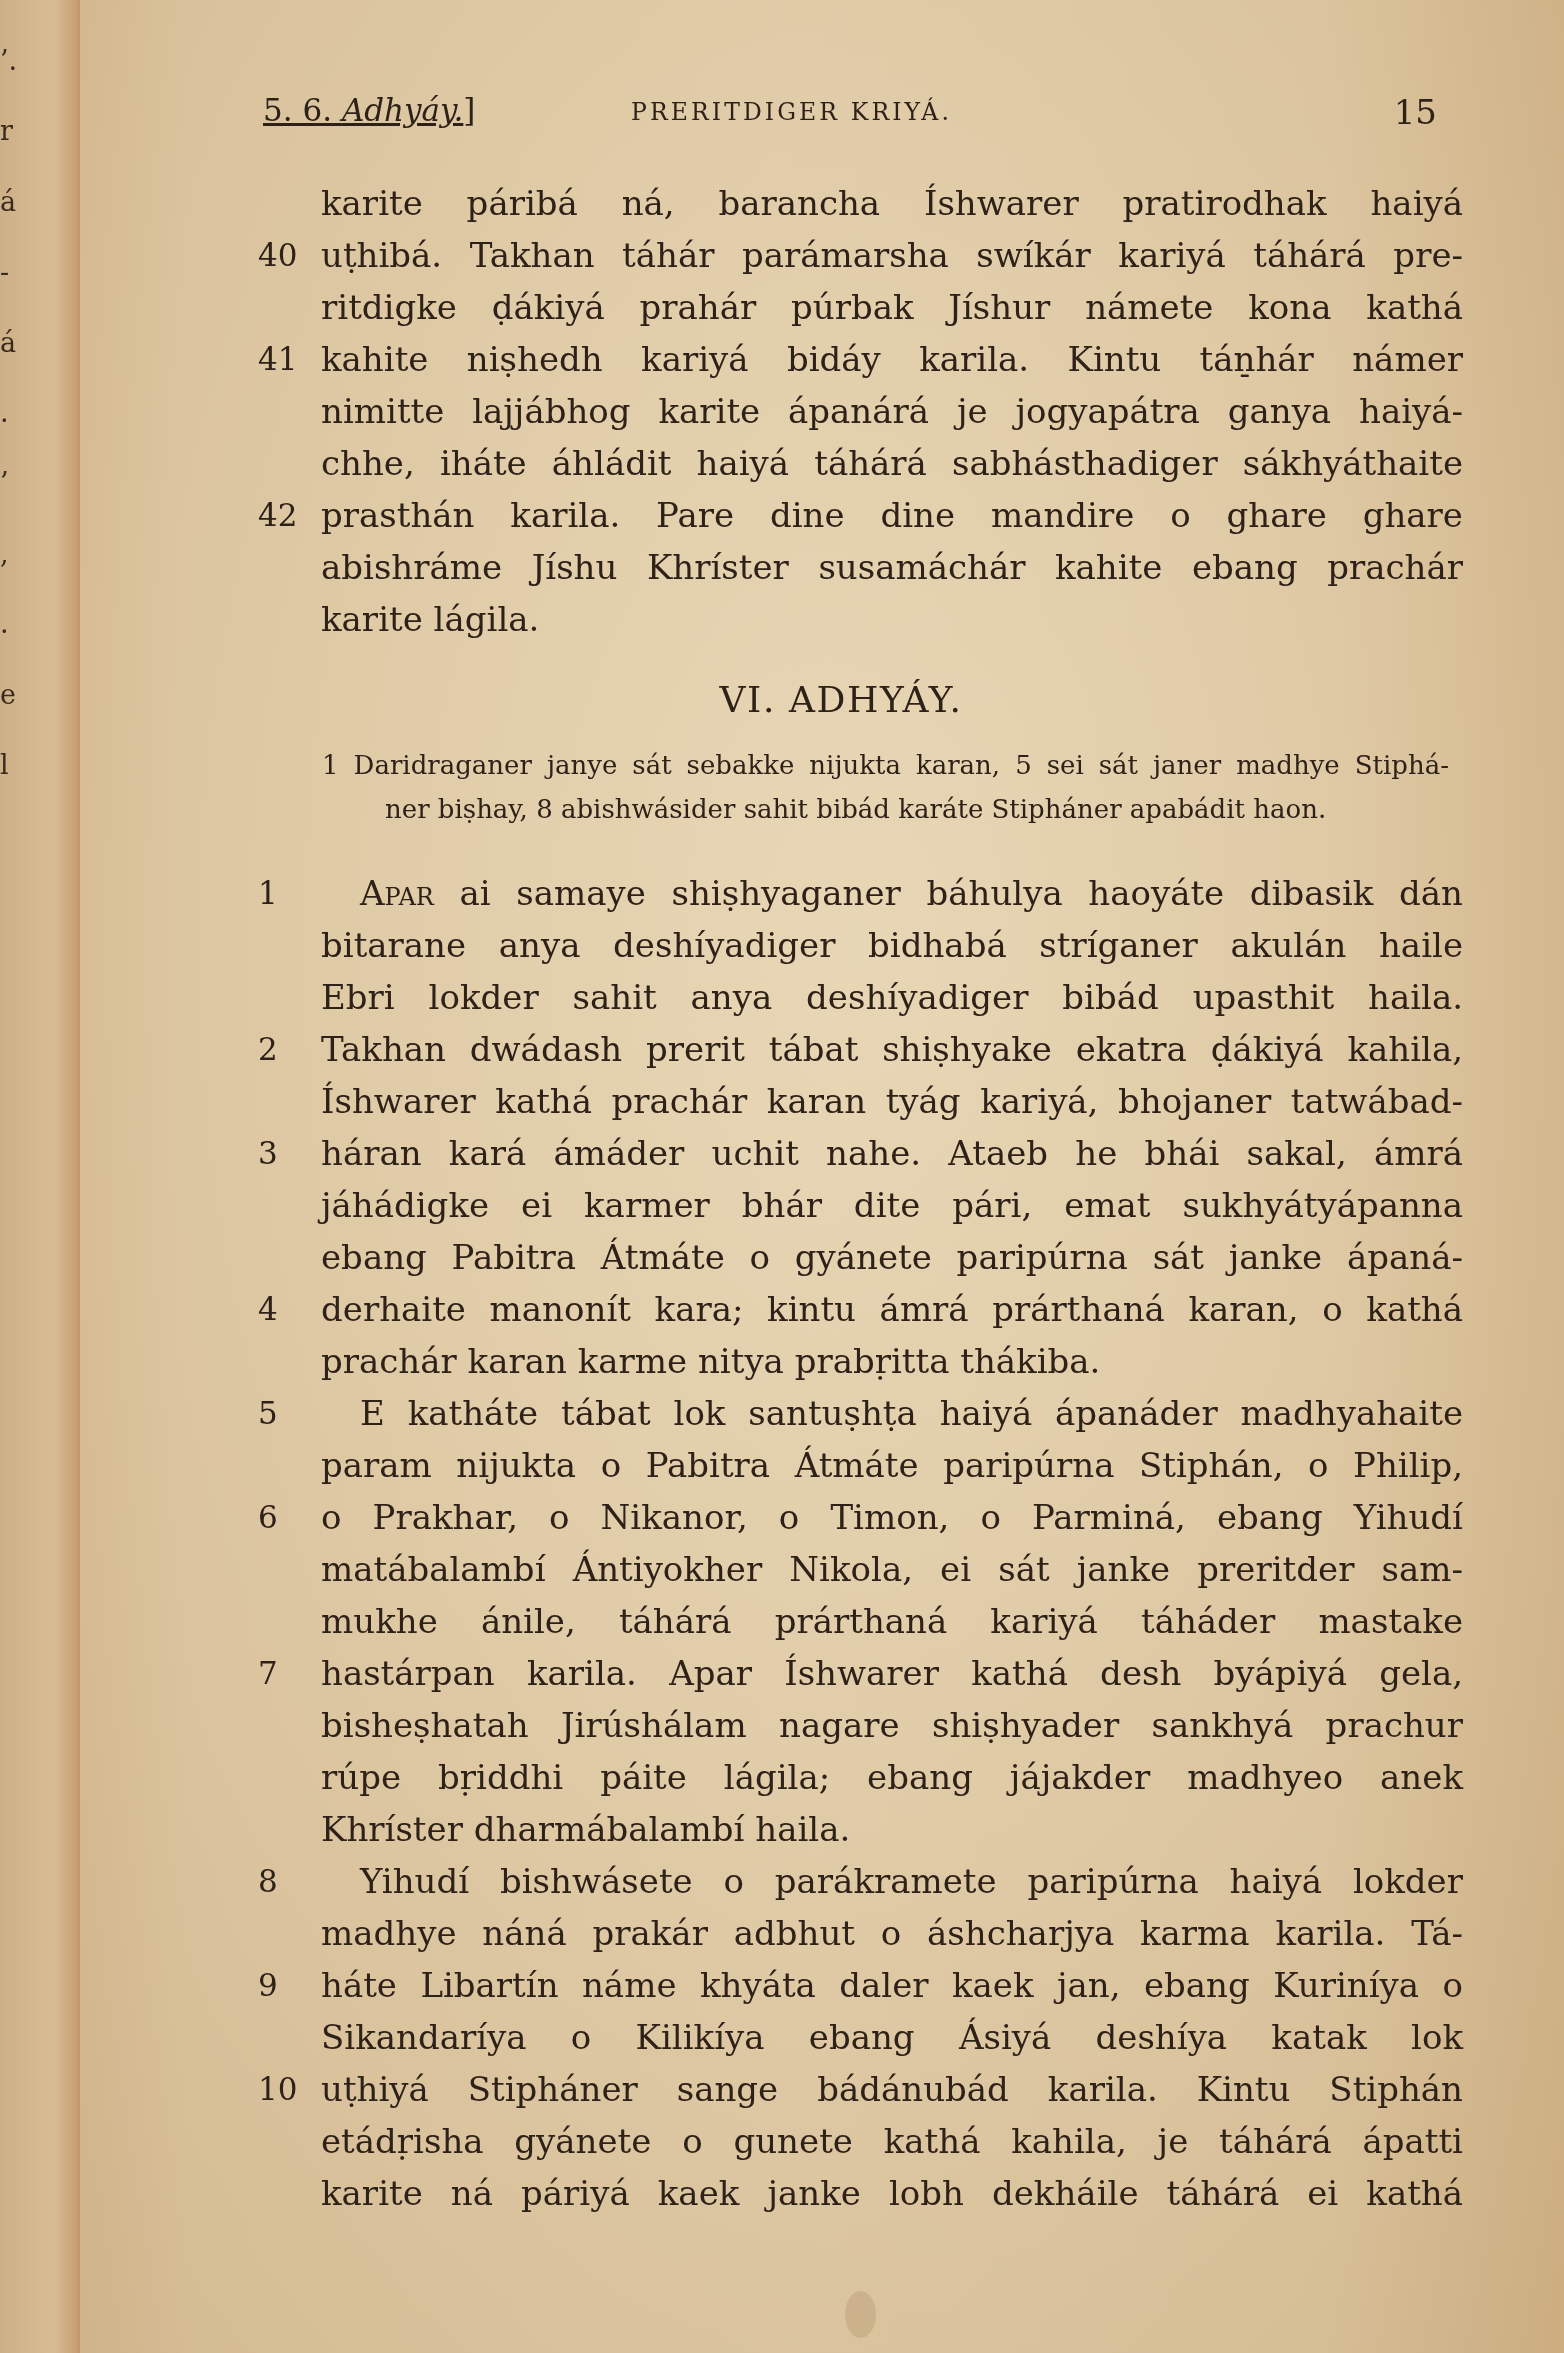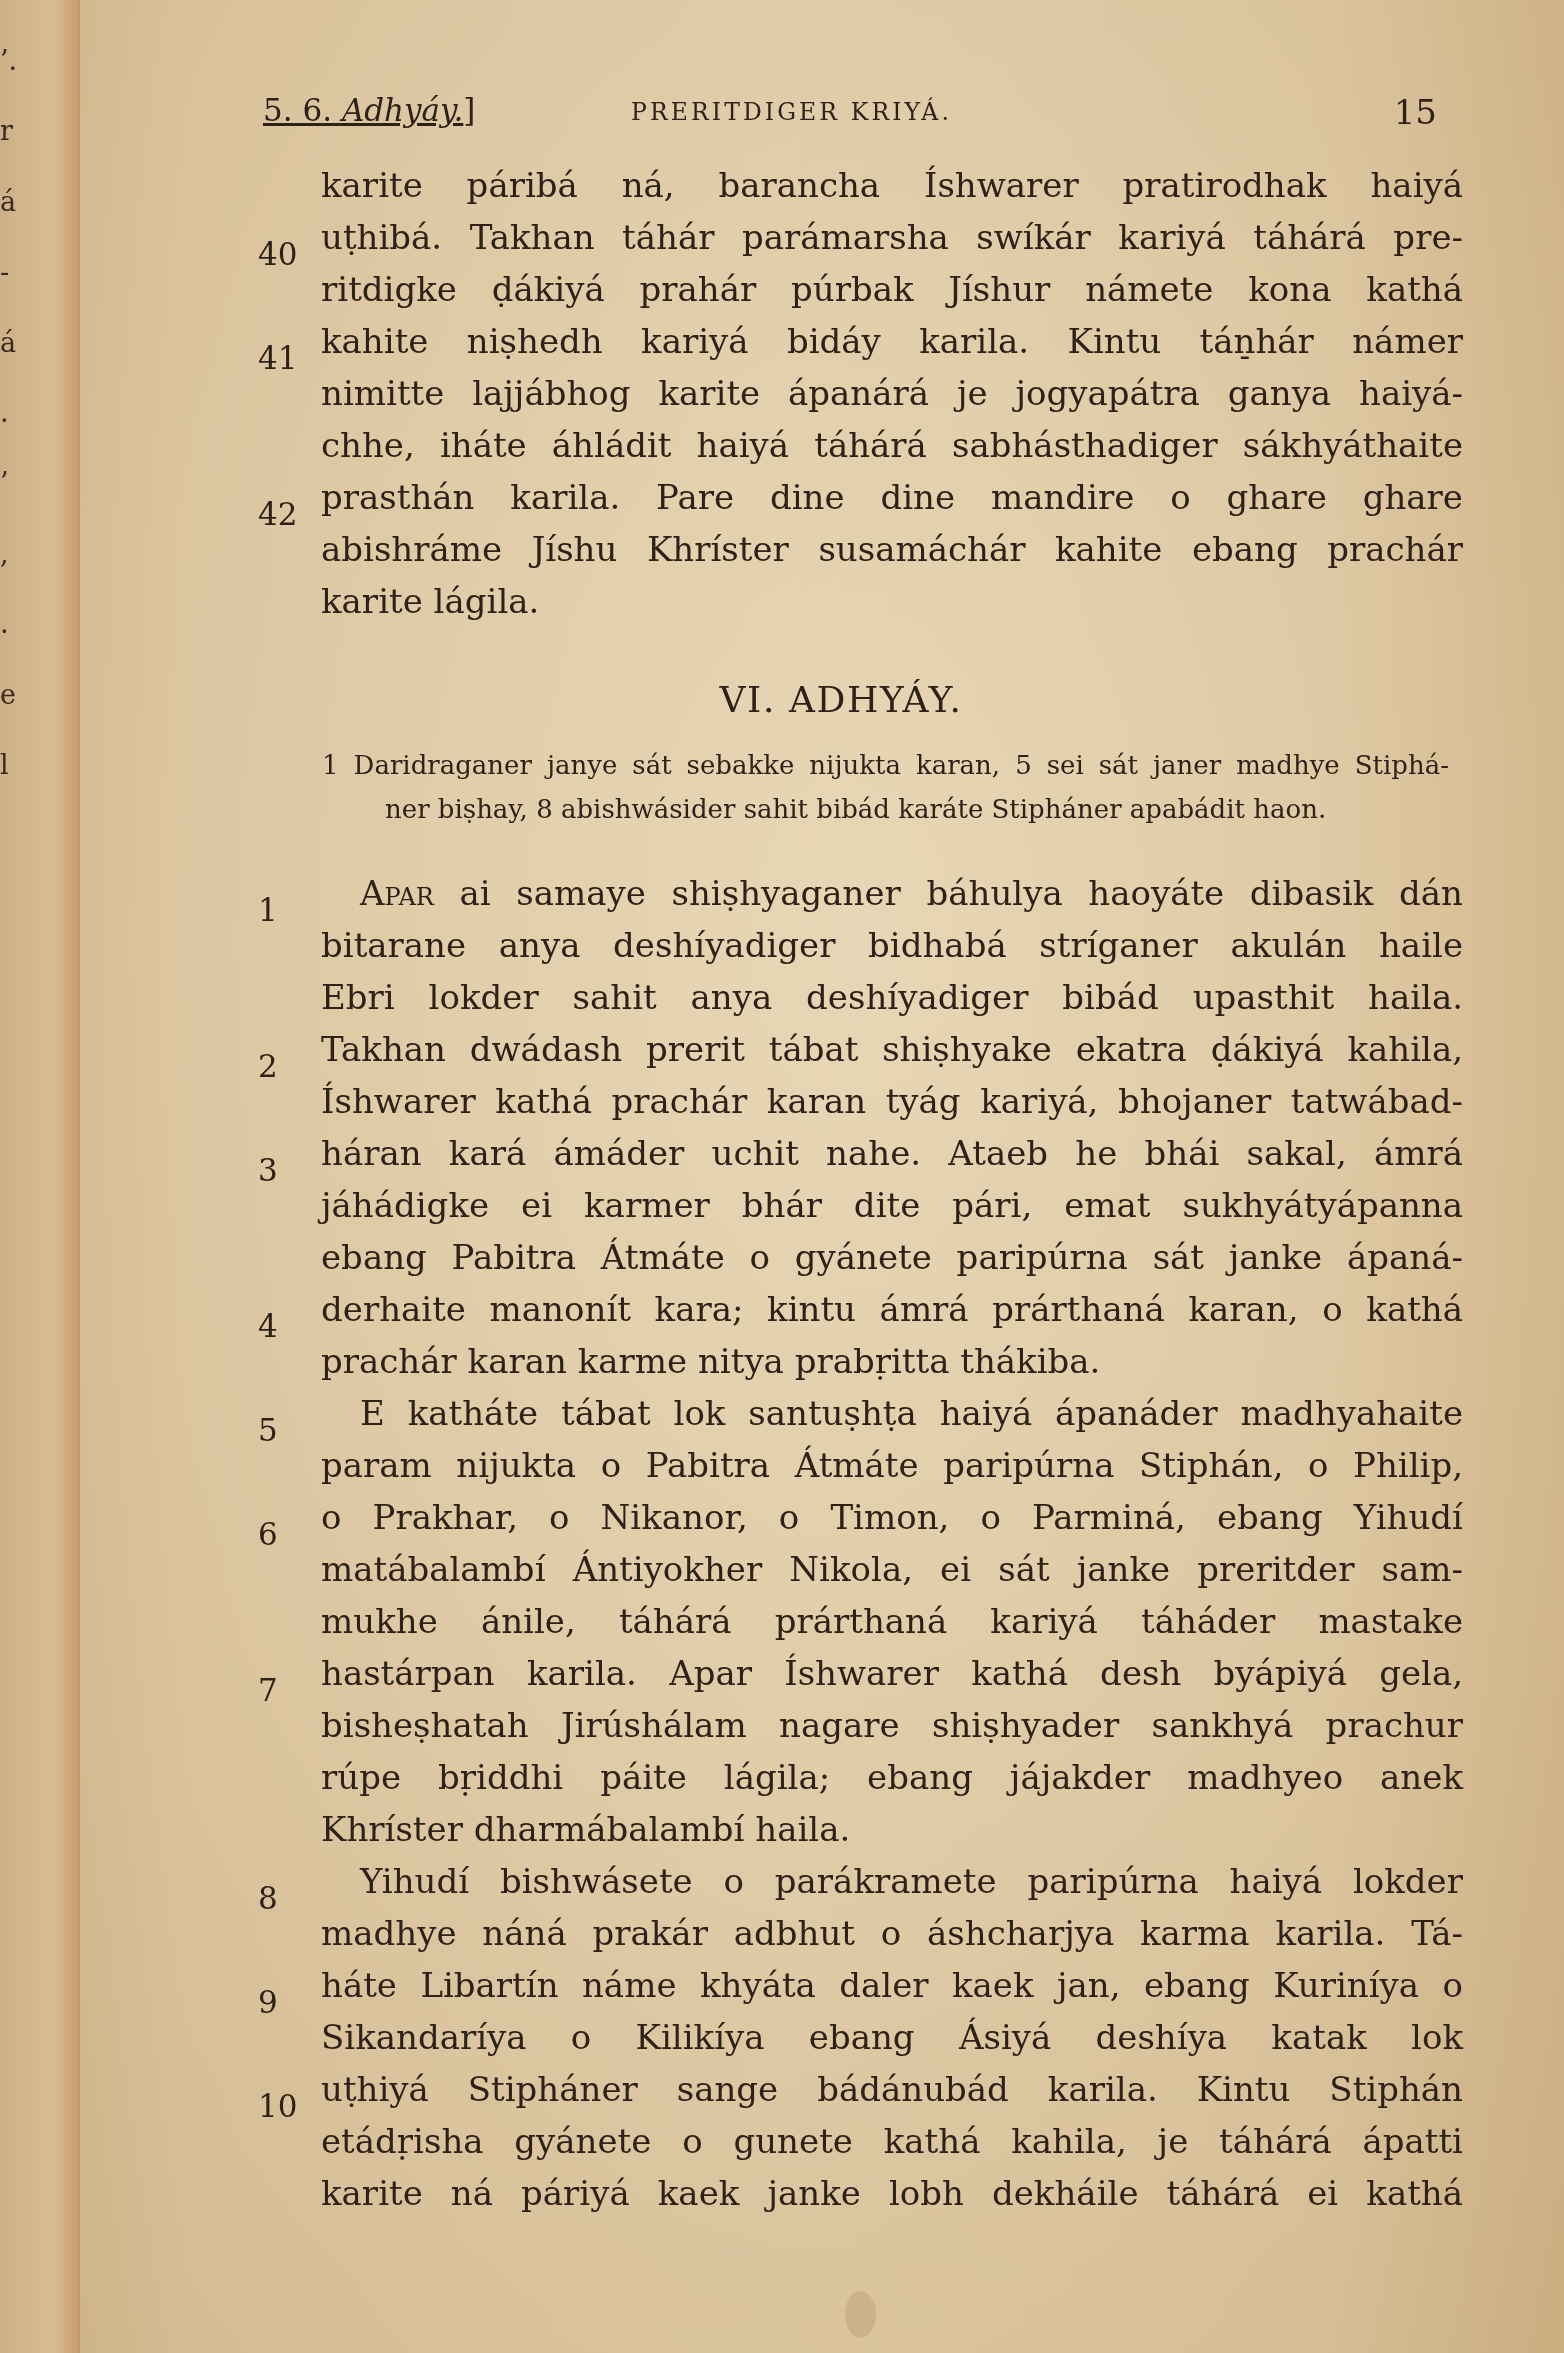--- a/index.html
+++ b/index.html
@@ -37,21 +37,20 @@
   .hdr-right { position: absolute; right: 0; top: 0; font-size: 34px; }
 
   .body-block { position: absolute; left: 258px; width: 1205px; }
   .line {
     position: relative; height: 52px; font-size: 34px; line-height: 52px;
     white-space: nowrap;
   }
   .vnum {
     position: absolute; left: 0; width: 55px; text-align: left;
     font-size: 31px;
-    margin-top: 17px;
   }
   .ltext {
     position: absolute; left: 63px; right: 0;
     text-align: justify; text-align-last: justify;
   }
   .ltext.last { text-align-last: left; }
   .ltext.indent { left: 102px; }
   .sc { font-variant: small-caps; }
 
   .chapter-title {
@@ -84,21 +83,21 @@
   </div>
 
 <div class="smudge" style="left:845px;top:2291px;width:31px;height:47px;"></div>
 
 <div class="header">
   <span class="hdr-left"><span>5. 6.</span> <i>Adhyáy.</i><span>]</span></span>
   <span class="hdr-center">PRERITDIGER KRIYÁ.</span>
   <span class="hdr-right">15</span>
 </div>
 
-<div class="body-block" id="ch5" style="top:159px;">
+<div class="body-block" id="ch5" style="top:177px;">
     <div class="line">
       <span class="vnum"></span>
       <span class="ltext">karite páribá ná, barancha Íshwarer pratirodhak haiyá</span>
     </div>
     <div class="line">
       <span class="vnum">40</span>
       <span class="ltext">uṭhibá.  Takhan táhár parámarsha swíkár kariyá táhárá pre-</span>
     </div>
     <div class="line">
       <span class="vnum"></span>

